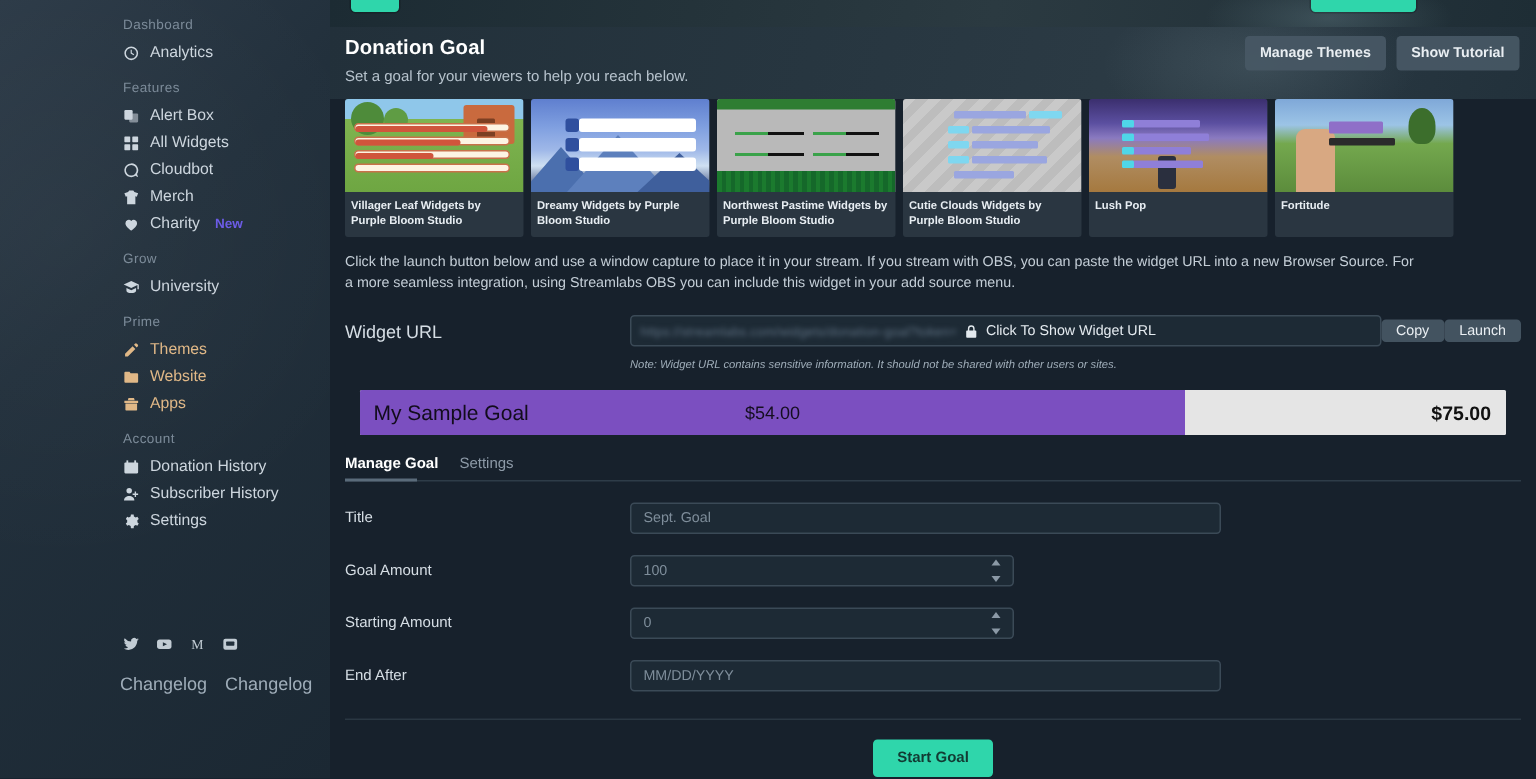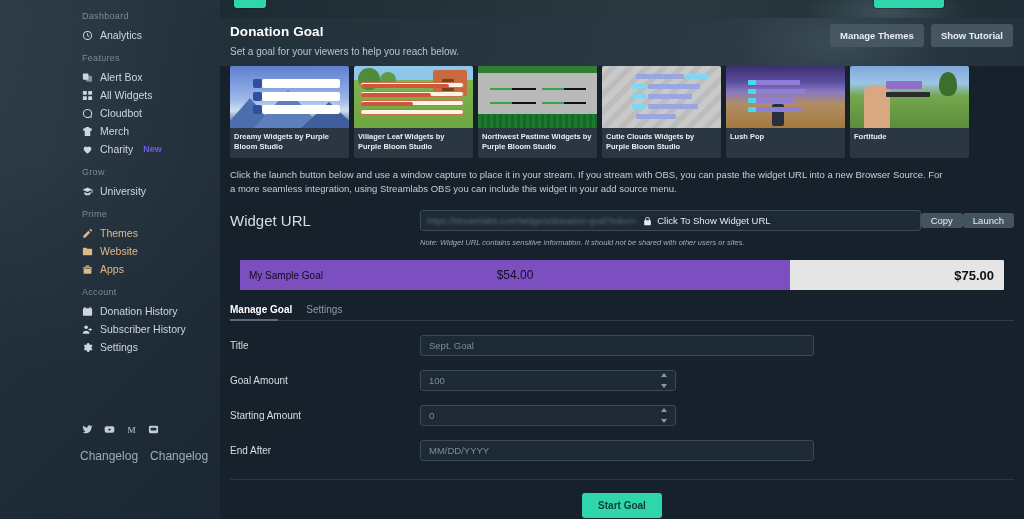--- a/index.html
+++ b/index.html
@@ -129,21 +129,21 @@
 
   .t6 { background: linear-gradient(#7fa8d8 0%, #9cc4e6 28%, #74a84e 48%, #5c8c3c 100%); }
   .t6 .fig{position:absolute;left:14px;bottom:0;width:26px;height:42px;background:#d8a882;border-radius:6px 6px 0 0;}
   .t6 .gun{position:absolute;left:36px;top:26px;width:44px;height:5px;background:#2b2b2b;border-radius:1px;}
   .t6 .ch{position:absolute;left:36px;top:15px;width:36px;height:8px;background:#8f6fc8;border-radius:1px;}
   .t6 .tree{position:absolute;right:12px;top:6px;width:18px;height:24px;background:#3c6e2c;border-radius:50% 50% 40% 40%;}
 
   .desc { margin-top: 10px; font-size: 9.5px; color:#c4ced7; line-height: 1.5; max-width: 716px; }
 
   .url-row { margin-top: 14px; display:flex; align-items:center; }
-  .url-label { width: 190px; font-size: 15px; color:#d6dee5; }
+  .url-label { width: 190px; font-size: 12px; color:#d6dee5; }
   .url-input {
     flex: 1; height: 21px; background:#1d2a35; border:1px solid #3b4a57; border-radius:3px;
     display:flex; align-items:center; padding: 0 6px; gap: 5px; cursor:pointer; position:relative; overflow:hidden;
   }
   .url-masked {
     font-size: 8.5px; color: #5f7183; filter: blur(1.6px); letter-spacing:.2px; white-space:nowrap;
   }
   .lock-ico { width:9px; height:10px; flex:0 0 9px; }
   .lock-ico svg{ width:9px;height:10px;fill:#e3e9ee; display:block;}
   .url-cta { font-size: 9.5px; color:#e4eaef; }
@@ -154,21 +154,21 @@
   }
   .note { margin-left: 190px; margin-top: 7px; font-size: 7.5px; color:#9fadb9; font-style: italic; }
 
   
   .goalbar {
     margin: 13px 10px 0 10px; height: 30px; display:flex; background:#e5e5e5; border-radius:1px; overflow:hidden;
   }
   .goal-fill {
     width: 72%; background:#7b4fc0; display:flex; align-items:center; position:relative;
   }
-  .goal-name { position:absolute; left: 9px; font-size: 10px; color:#120c1c; font-weight:500;}
+  .goal-name { position:absolute; left: 9px; font-size: 14px; color:#120c1c; font-weight:500;}
   .goal-cur { position:absolute; left: 50%; transform:translateX(-50%); font-size: 12px; color:#150e20; }
   .goal-rest { flex:1; display:flex; align-items:center; justify-content:flex-end; padding-right: 10px; }
   .goal-total { font-size: 13px; color:#111; font-weight: bold; }
 
   
   .tabs { margin-top: 14px; display:flex; gap: 14px; border-bottom: 1px solid #2e3c48; padding: 0 0 5px 0; position:relative;}
   .tab { font-size: 10px; color:#8d9aa7; cursor:pointer; }
   .tab.active { color:#ffffff; font-weight: bold; }
   .tab-underline { position:absolute; left:0; bottom:-1px; width: 48px; height:2px; background:#5a6b7a; }
 
@@ -365,47 +365,47 @@
       <div class="hdr-btns">
         <button class="hdr-btn">Manage Themes</button>
         <button class="hdr-btn">Show Tutorial</button>
       </div>
     </div>
 
     <div class="content">
 
       <div class="themes" id="themes">
           <div class="theme-card">
-            <div class="theme-thumb t2">
-              <div class="mtn" style="left:-6px;border-width:0 26px 30px 26px;border-color:transparent transparent #4b6fae transparent"></div>
-              <div class="mtn" style="left:24px;border-width:0 34px 38px 34px;border-color:transparent transparent #5d80bd transparent"></div>
-              <div class="mtn" style="right:-8px;border-width:0 28px 26px 28px;border-color:transparent transparent #3f5f9c transparent"></div>
-              <div class="av" style="top:13px"></div>
-              <div class="card" style="top:13px;width:78px"></div>
-              <div class="av" style="top:26px"></div>
-              <div class="card" style="top:26px;width:78px"></div>
-              <div class="av" style="top:39px"></div>
-              <div class="card" style="top:39px;width:78px"></div>
-            </div>
-            <div class="theme-label">Dreamy Widgets by Purple Bloom Studio</div>
-          </div>
-          <div class="theme-card">
             <div class="theme-thumb t1">
               <div class="tree"></div>
               <div class="tree2"></div>
               <div class="house"></div>
               <div class="bar" style="top:16px;width:104px"></div>
               <div class="fill" style="top:18px;width:88px"></div>
               <div class="bar" style="top:25px;width:104px"></div>
               <div class="fill" style="top:27px;width:70px"></div>
               <div class="bar" style="top:34px;width:104px"></div>
               <div class="fill" style="top:36px;width:52px"></div>
               <div class="bar" style="top:43px;width:104px"></div>
             </div>
             <div class="theme-label">Villager Leaf Widgets by Purple Bloom Studio</div>
+          </div>
+          <div class="theme-card">
+            <div class="theme-thumb t2">
+              <div class="mtn" style="left:-6px;border-width:0 26px 30px 26px;border-color:transparent transparent #4b6fae transparent"></div>
+              <div class="mtn" style="left:24px;border-width:0 34px 38px 34px;border-color:transparent transparent #5d80bd transparent"></div>
+              <div class="mtn" style="right:-8px;border-width:0 28px 26px 28px;border-color:transparent transparent #3f5f9c transparent"></div>
+              <div class="av" style="top:13px"></div>
+              <div class="card" style="top:13px;width:78px"></div>
+              <div class="av" style="top:26px"></div>
+              <div class="card" style="top:26px;width:78px"></div>
+              <div class="av" style="top:39px"></div>
+              <div class="card" style="top:39px;width:78px"></div>
+            </div>
+            <div class="theme-label">Dreamy Widgets by Purple Bloom Studio</div>
           </div>
           <div class="theme-card">
             <div class="theme-thumb t3">
               <div class="topstrip"></div>
               <div class="grass"></div>
               <div class="ln g" style="left:12px;top:22px;width:22px"></div>
               <div class="ln" style="left:34px;top:22px;width:24px"></div>
               <div class="ln g" style="left:64px;top:22px;width:22px"></div>
               <div class="ln" style="left:86px;top:22px;width:22px"></div>
               <div class="ln g" style="left:12px;top:36px;width:22px"></div>

